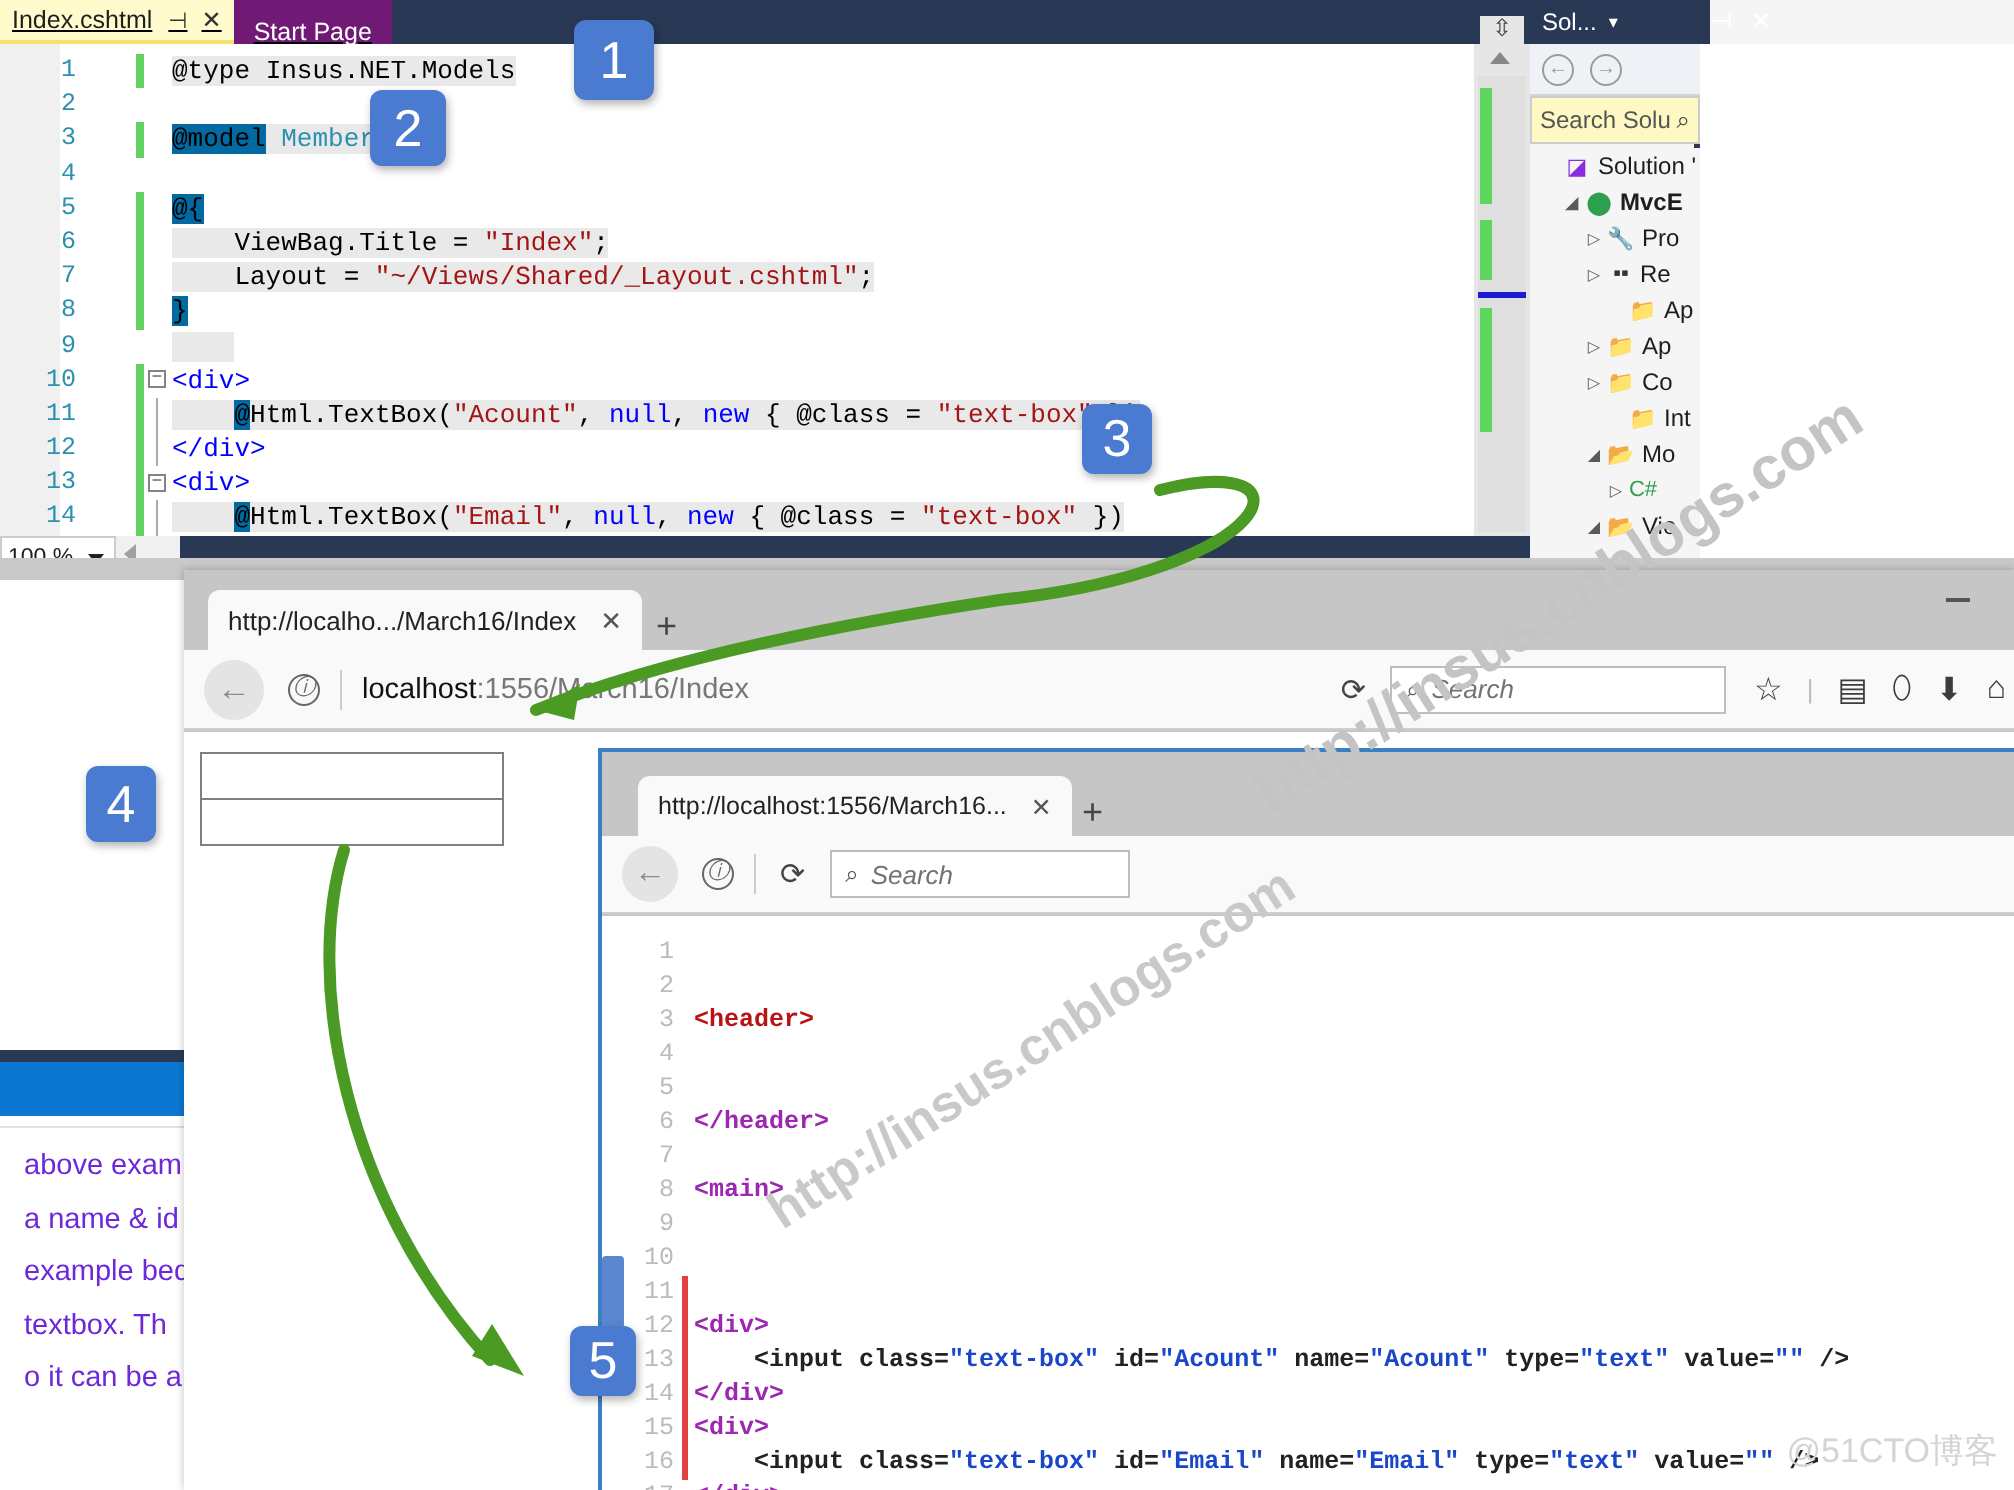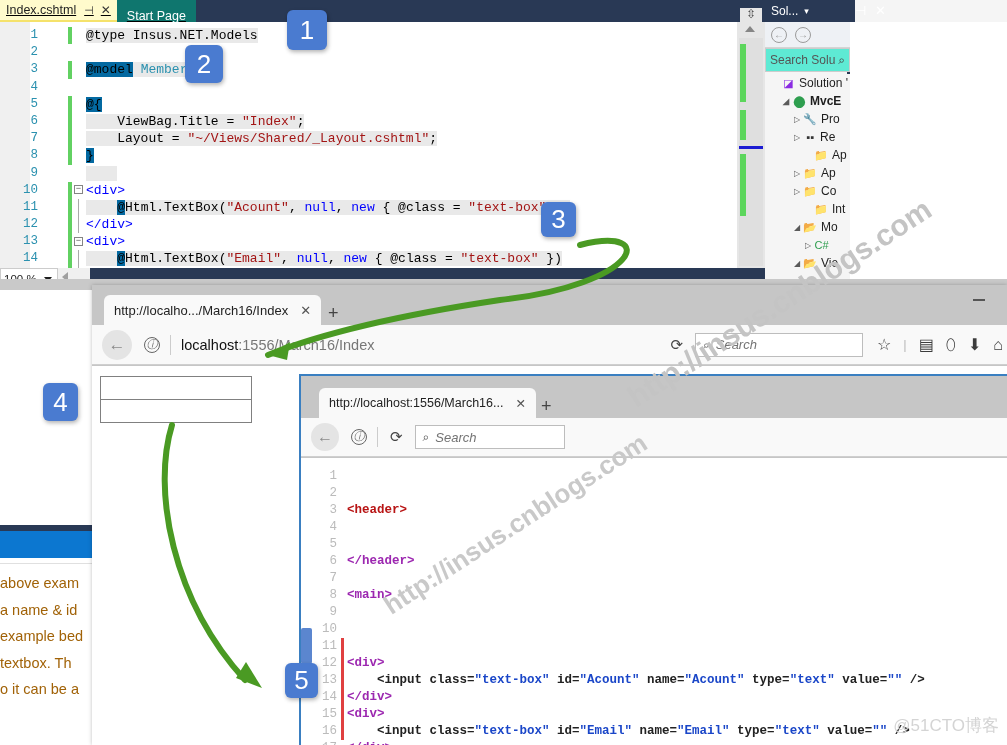--- a/index.html
+++ b/index.html
@@ -9,21 +9,21 @@
     background: #ffffff;
     font-family: "Liberation Sans", sans-serif;
   }
   #root { position: relative; width: 1007px; height: 745px; background: #fff; }
 
   
   .vs-window { position: absolute; left: 0; top: 0; width: 1007px; height: 290px; background: #293955; }
   .vs-tabstrip { position: absolute; left: 0; top: 0; height: 22px; width: 765px; background: #293955; display: flex; align-items: stretch; text-decoration: underline; }
   .vs-tab { display: flex; align-items: center; padding: 0 6px; font-size: 12.5px; color: #1e1e1e; }
   .vs-tab.active { background: #fffbcc; border-bottom: 2px solid #f5e26b; }
-  .vs-tab.inactive { background: #0f766e; color: #ffffff; padding: 16px 10px; }
+  .vs-tab.inactive { background: #701a75; color: #ffffff; padding: 16px 10px; }
   .vs-tab .pin { font-size: 11px; margin-left: 8px; color: #333; }
   .vs-tab .closex { font-size: 12px; margin-left: 7px; color: #333; }
 
   .vs-editor { position: absolute; left: 0; top: 22px; width: 737px; height: 246px; background: #ffffff; overflow: hidden; }
   .vs-gutter-bg { position: absolute; left: 0; top: 0; width: 30px; height: 100%; background: #f0f0f0; }
   .code-line { position: relative; height: 17.2px; font-family: "Liberation Mono", monospace; font-size: 13px; line-height: 17.2px; white-space: pre; }
   .ln { position: absolute; left: 0; width: 38px; text-align: right; color: #2b91af; font-family: "Liberation Mono", monospace; font-size: 12.5px; }
   .code-txt { position: absolute; left: 86px; }
   .chg-bar { position: absolute; left: 68px; width: 4px; height: 17.2px; background: #62d162; }
   .fold { position: absolute; left: 74px; top: 3.5px; width: 9px; height: 9px; border: 1px solid #848484; color: #555; font-size: 9px; line-height: 7px; text-align: center; background: #fff; }
@@ -49,21 +49,21 @@
   .hsarrow { position: absolute; left: 62px; top: 4px; width: 0; height: 0; border-top: 5px solid transparent; border-bottom: 5px solid transparent; border-right: 6px solid #a0a0a0; }
 
   
   .sol-panel { position: absolute; left: 765px; top: 0; width: 286px; height: 279px; background: #f5f5f5; }
   .sol-head { position: absolute; left: 0; top: 0; width: 90px; height: 22px; background: #293955; display: flex; align-items: center; color: #fff; font-size: 12px; padding-left: 6px; }
   .sol-head .hdd { margin-left: 6px; font-size: 9px; }
   .sol-pin { position: absolute; left: 90px; top: 3px; color: #fff; font-size: 13px; }
   .sol-close { position: absolute; left: 110px; top: 3px; color: #fff; font-size: 13px; }
   .sol-toolbar { position: absolute; left: 0; top: 22px; width: 85px; height: 26px; background: #eef1f5; border-bottom: 1px solid #d4d4d4; }
   .navbtn { position: absolute; top: 5px; width: 16px; height: 16px; border-radius: 50%; border: 1px solid #9b9b9b; color: #9b9b9b; font-size: 10px; text-align: center; line-height: 14px; }
-  .sol-search { position: absolute; left: 0; top: 48px; width: 85px; height: 24px; background: #5eead4; border: 1px solid #cccccc; font-size: 12px; color: #555; display: flex; align-items: center; padding-left: 4px; }
+  .sol-search { position: absolute; left: 0; top: 48px; width: 85px; height: 24px; background: #fef9c3; border: 1px solid #cccccc; font-size: 12px; color: #555; display: flex; align-items: center; padding-left: 4px; }
   .sol-search .mag { position: absolute; right: 4px; top: 4px; font-size: 12px; color: #444; }
   .sol-tree { position: absolute; left: 0; top: 74px; width: 85px; bottom: 0; background: #f5f5f5; font-size: 12px; color: #1e1e1e; }
   .tnode { position: relative; height: 18px; display: flex; align-items: center; white-space: nowrap; overflow: hidden; }
   .tw { display: inline-block; width: 12px; color: #5a5a5a; font-size: 8px; text-align: center; }
   .ticon { display: inline-block; width: 15px; text-align: center; font-size: 11px; }
   .sol-right-fill { position: absolute; left: 85px; top: 22px; width: 157px; bottom: 0; background: #ffffff; }
   .sol-divider { position: absolute; left: 82px; top: 22px; width: 3px; bottom: 0; background: #293955; }
 
   .vs-bottom-strip { position: absolute; left: 0; top: 279px; width: 1007px; height: 11px; background: #c9c9c9; }
 
@@ -111,21 +111,21 @@
   .badge { position: absolute; background: #4a7bd0; color: #fff; border-radius: 6px; display: flex; align-items: center; justify-content: center; font-size: 26px; font-family: "Liberation Sans", sans-serif; box-shadow: 1px 2px 4px rgba(0,0,0,.3); z-index: 60; }
   .arrow-svg { position: absolute; pointer-events: none; z-index: 55; }
 
   
   .wm-diag { position: absolute; color: #c4c4c4; font-size: 30px; font-weight: bold; font-family: "Liberation Sans", sans-serif; transform: rotate(-33deg); transform-origin: left bottom; z-index: 40; white-space: nowrap; }
   .wm-diag2 { position: absolute; color: #c9c9c9; font-size: 26px; font-weight: bold; transform: rotate(-33deg); transform-origin: left bottom; z-index: 40; white-space: nowrap; }
   .wm-corner { position: absolute; right: 8px; bottom: 8px; color: #d4d4d4; font-size: 17px; z-index: 45; font-family: "Liberation Sans", sans-serif; }
 
   
   .article { position: absolute; left: 0; top: 563px; width: 92px; height: 182px; background: #ffffff; border-top: 1px solid #e0e0e0; overflow: hidden; }
-  .article-line { font-size: 14.5px; color: #a16207; line-height: 26.5px; white-space: nowrap; padding-left: 0px; }
+  .article-line { font-size: 14.5px; color: #6d28d9; line-height: 26.5px; white-space: nowrap; padding-left: 12px; }
   .blue-band { position: absolute; left: 0; top: 531px; width: 92px; height: 27px; background: #0c77d0; }
   .darkbar { position: absolute; left: 0; top: 525px; width: 92px; height: 7px; background: #293955; }
   .leftwhite { position: absolute; left: 0; top: 558px; width: 92px; height: 6px; background: #fff; }
   .leftgray { position: absolute; left: 0; top: 290px; width: 92px; height: 215px; background: #ffffff; }
 </style>
 </head>
 <body>
 
 <div id="root">
 

